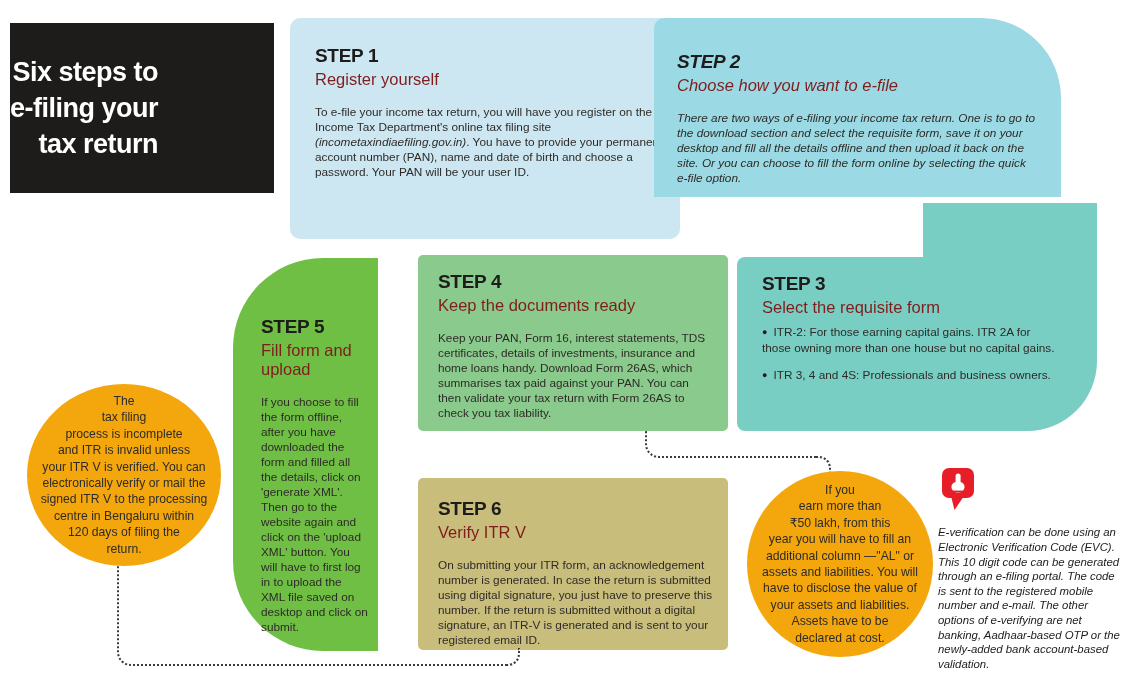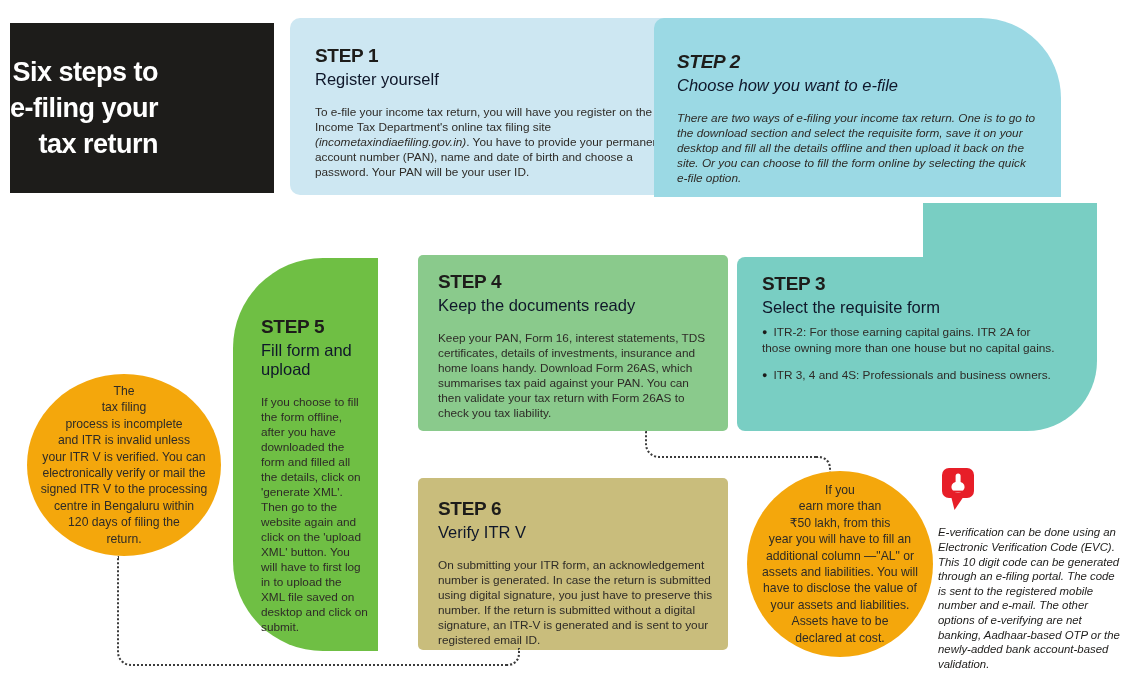--- a/index.html
+++ b/index.html
@@ -11,45 +11,45 @@
 
   
   .title-box{position:absolute;left:10px;top:23px;width:264px;height:170px;background:#1d1c1a;
     display:flex;align-items:center;justify-content:flex-start;}
   .title{color:#ffffff;font-weight:bold;font-size:27px;line-height:36px;letter-spacing:-0.5px;
     text-align:right;padding-right:18px;}
 
   
   .card{position:absolute;box-sizing:border-box;}
   .step-label{font-weight:bold;font-size:19px;letter-spacing:-0.3px;color:#1d1c1a;}
-  .step-heading{font-size:16.5px;color:#0f172a;margin-top:3px;}
+  .step-heading{font-size:16.5px;color:#7f1d1d;margin-top:3px;}
   .step-body{font-size:11.8px;line-height:15px;color:#2e2b27;margin-top:16px;}
 
-  .step1{left:290px;top:18px;width:390px;height:177px;background:#cde7f2;border-radius:10px;
+  .step1{left:290px;top:18px;width:390px;height:221px;background:#cde7f2;border-radius:10px;
     padding:27px 8px 0 25px;}
   .step2{left:654px;top:18px;width:407px;height:179px;background:#9bd9e4;border-radius:10px 80px 0 0;
     padding:33px 26px 0 23px;font-style:italic;}
   .step3-connector{left:923px;top:203px;width:174px;height:56px;background:#79cec3;}
   .step3{left:737px;top:257px;width:360px;height:174px;background:#79cec3;border-radius:8px 0 70px 8px;
     padding:16px 40px 0 25px;}
   .step4{left:418px;top:255px;width:310px;height:176px;background:#8aca8c;border-radius:5px;
     padding:16px 14px 0 20px;}
   .step5{left:233px;top:258px;width:145px;height:393px;background:#6fbf44;border-radius:90px 0 0 90px;
     padding:58px 10px 0 28px;}
   .step6{left:418px;top:478px;width:310px;height:172px;background:#c9bd7c;border-radius:5px;
     padding:20px 14px 0 20px;}
 
   .bullet{font-size:11.8px;line-height:15px;margin-top:8px;color:#2e2b27;}
   .bullet .dot{font-size:9px;margin-right:6px;position:relative;top:-1px;color:#1d1c1a;}
   .italic{font-style:italic;}
 
   
   .callout{position:absolute;background:#f4a70c;border-radius:50%;display:flex;align-items:center;
     justify-content:center;text-align:center;z-index:2;}
-  .callout-left{left:27px;top:374px;width:194px;height:182px;}
+  .callout-left{left:27px;top:384px;width:194px;height:182px;}
   .callout-right{left:747px;top:471px;width:186px;height:186px;}
   .callout .callout-text{font-size:12.2px;line-height:16.4px;color:#2e2b27;padding:0 4px;}
 
   
   .conn{position:absolute;border-color:#3b3b3b;z-index:1;}
   .conn-left-main{left:117px;top:556px;width:389px;height:108px;
     border-left:2px dotted #3b3b3b;border-bottom:2px dotted #3b3b3b;border-bottom-left-radius:14px;}
   .conn-left-hook{left:506px;top:648px;width:12px;height:16px;
     border-right:2px dotted #3b3b3b;border-bottom:2px dotted #3b3b3b;border-bottom-right-radius:12px;}
   .conn-right-main{left:645px;top:431px;width:171px;height:25px;

